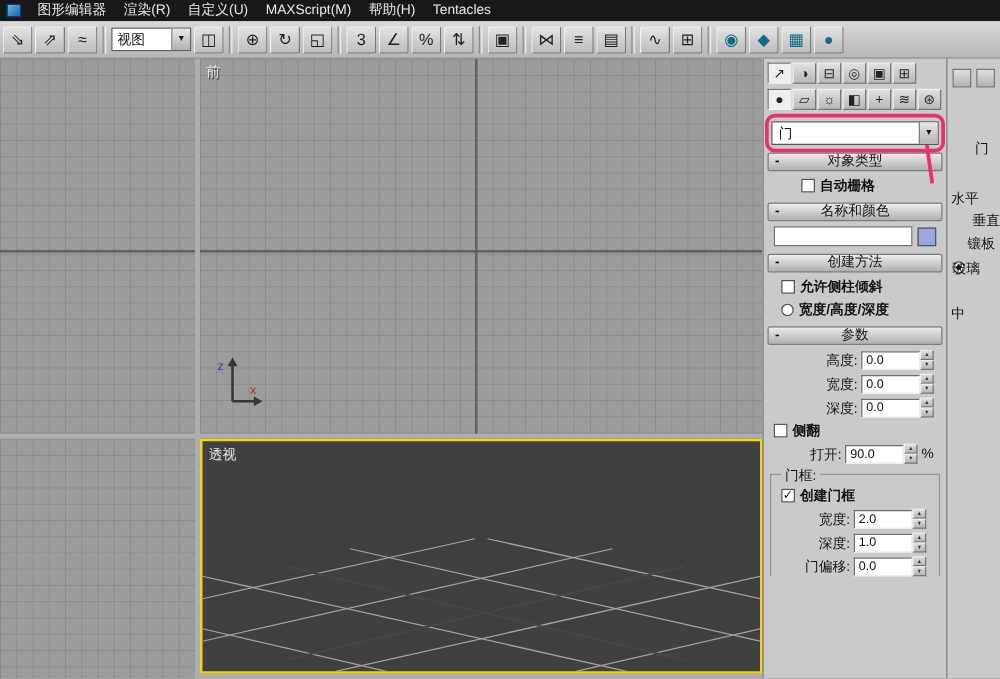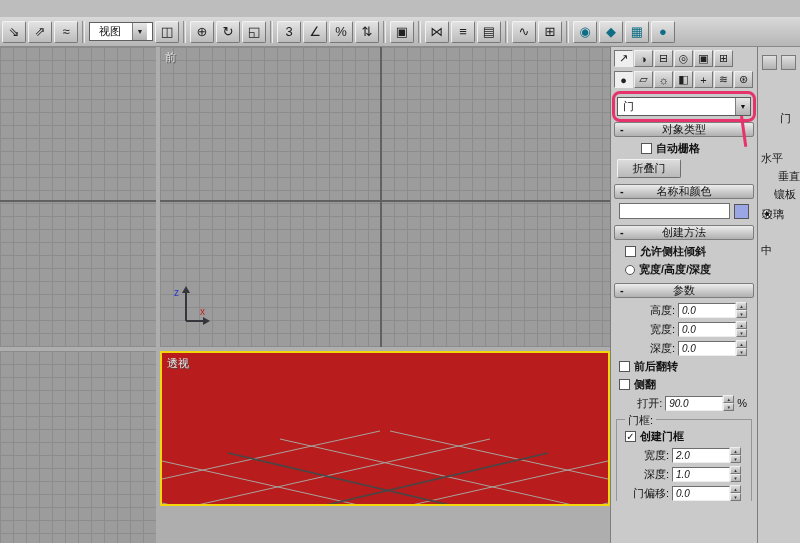--- a/index.html
+++ b/index.html
@@ -31,21 +31,21 @@
     width:24px; height:22px; flex:0 0 auto;
     background:linear-gradient(#e3e3e3,#bcbcbc);
     border:1px solid; border-color:#f2f2f2 #777 #777 #f2f2f2; border-radius:2px;
     display:flex; align-items:center; justify-content:center;
     font-size:13px; color:#222;
   }
   .ticon.teal { color:#0f6e86; }
   .tsep { width:3px; height:22px; border-left:1px solid #8d8d8d; border-right:1px solid #ececec; margin:0 2px; flex:0 0 auto; }
   .tcombo {
     height:19px; background:#fff; border:1px solid #5f5f5f;
-    display:flex; align-items:center; justify-content:center; flex:0 0 auto;gap:11px;
+    display:flex; align-items:center; justify-content:space-between; flex:0 0 auto;gap:11px;
   }
   .tcombo.view { width:64px; }
   .tcombo.selset { width:92px; }
   .tcombo-text { padding-left:4px; white-space:nowrap; overflow:hidden; }
   .tcombo-arrow {
     width:15px; height:17px; background:linear-gradient(#e8e8e8,#b2b2b2);
     border-left:1px solid #7c7c7c; font-size:7px; color:#222;
     display:flex; align-items:center; justify-content:center;
   }
 
@@ -55,22 +55,22 @@
   .grid {
     background-color:#9c9c9c;
     background-image:linear-gradient(to right,#8c8c8c 1px,transparent 1px),
                      linear-gradient(to bottom,#8c8c8c 1px,transparent 1px);
     background-size:13px 13px;
   }
   .vp-topleft { left:0; top:0; width:156px; height:300px; }
   .vp-front   { left:160px; top:0; width:450px; height:300px; }
   .vp-bottomleft { left:0; top:304px; width:156px; height:192px; }
   .vp-persp {
-    left:160px; top:304px; width:450px; height:155px;
-    background:#b91c1c; border:2px solid #f1d70b;
+    left:160px; top:304px; width:450px; height:188px;
+    background:#404040; border:2px solid #f1d70b;
   }
   .vp-label {
     position:absolute; left:5px; top:3px; color:#e4e4e4; z-index:3;
     text-shadow:1px 1px 0 #4a4a4a; cursor:default;
   }
   .axv { position:absolute; top:0; bottom:0; width:2px; background:#616161; }
   .axh { position:absolute; left:0; right:0; height:2px; background:#616161; }
   .tripod { position:absolute; left:12px; top:236px; z-index:2; }
   .persp-grid { position:absolute; left:0; top:0; }
 
@@ -126,22 +126,22 @@
   .pbtn.hl { background:linear-gradient(#ffd76a,#f2a93b); color:#5b3300; border-color:#ffe9a8 #9a6a12 #9a6a12 #ffe9a8; }
   .btnwrap { position:relative; }
   .spacer64 { width:64px; }
   .namerow { display:flex; align-items:center; gap:4px; margin:4px 8px; }
   .namefield { flex:1; height:16px; background:#fff; border:1px solid #6e6e6e; }
   .swatch { width:15px; height:15px; border:1px solid #555; flex:0 0 auto; }
   .prow { display:flex; align-items:center; justify-content:flex-end; gap:3px; margin:3px 10px 3px 0; }
   .plabel { white-space:nowrap; }
   .spin { display:flex; align-items:center; }
   .spinval {
-    width:58px; height:15px; background:#fff; border:1px solid;
-    border-color:#6e6e6e #eee #eee #6e6e6e; font-size:10px; line-height:13px; padding:0 3px;font-style:italic;
+    width:47px; height:15px; background:#fff; border:1px solid;
+    border-color:#6e6e6e #eee #eee #6e6e6e; font-size:10px; line-height:13px; padding:0 3px;
   }
   .arrs { display:flex; flex-direction:column; width:11px; height:16px; }
   .arr {
     flex:1; background:linear-gradient(#ddd,#b5b5b5); border:1px solid;
     border-color:#eee #777 #777 #eee; font-size:5px; line-height:5px; color:#333;
     display:flex; align-items:center; justify-content:center;
   }
   .group { margin:8px 5px 0; border:1px solid #969696; border-bottom:none; position:relative; padding-top:6px; }
   .group-label { position:absolute; top:-7px; left:8px; background:#cacaca; padding:0 3px; }
 
@@ -171,20 +171,29 @@
   }
   .rs-frag { position:absolute; white-space:nowrap; color:#111; }
   .rs-radio { position:absolute; width:10px; height:10px; border-radius:50%; background:#fff; border:1px solid #555; }
   .rs-radio::after { content:""; position:absolute; left:2px; top:2px; width:4px; height:4px; border-radius:50%; background:#111; }
 </style>
 </head>
 <body>
 
 <div class="screen">
 
+  <div class="menubar">
+    <span class="appicon"></span>
+    <span class="menu-item">图形编辑器</span>
+    <span class="menu-item">渲染(R)</span>
+    <span class="menu-item">自定义(U)</span>
+    <span class="menu-item">MAXScript(M)</span>
+    <span class="menu-item">帮助(H)</span>
+    <span class="menu-item">Tentacles</span>
+  </div>
 
   <div class="toolbar">
     <div class="ticon">⇘</div>
     <div class="ticon">⇗</div>
     <div class="ticon">≈</div>
     <div class="tsep"></div>
     <div class="tcombo view">
       <span class="tcombo-text">视图</span>
       <span class="tcombo-arrow">▼</span>
     </div>
@@ -290,24 +299,20 @@
     <div class="rollout">
       <span class="minus">-</span>
       <span>对象类型</span>
     </div>
 
     <div class="row autogrid">
       <span class="chk"></span>
       <span>自动栅格</span>
     </div>
 
-    <div class="btnrow">
-      <div class="pbtn">折叠门</div>
-      <div class="spacer64"></div>
-    </div>
 
     <div class="rollout">
       <span class="minus">-</span>
       <span>名称和颜色</span>
     </div>
     <div class="namerow">
       <div class="namefield"></div>
       <div class="swatch" style="background-color: rgb(154, 167, 228);"></div>
     </div>
 
@@ -353,24 +358,20 @@
       <span class="plabel">深度:</span>
       <div class="spin">
         <div class="spinval">0.0</div>
         <div class="arrs">
           <span class="arr">▴</span>
           <span class="arr">▾</span>
         </div>
       </div>
     </div>
 
-    <div class="row">
-      <span class="chk"></span>
-      <span>前后翻转</span>
-    </div>
     <div class="row">
       <span class="chk"></span>
       <span>侧翻</span>
     </div>
 
     <div class="prow">
       <span class="plabel">打开:</span>
       <div class="spin">
         <div class="spinval">90.0</div>
         <div class="arrs">

